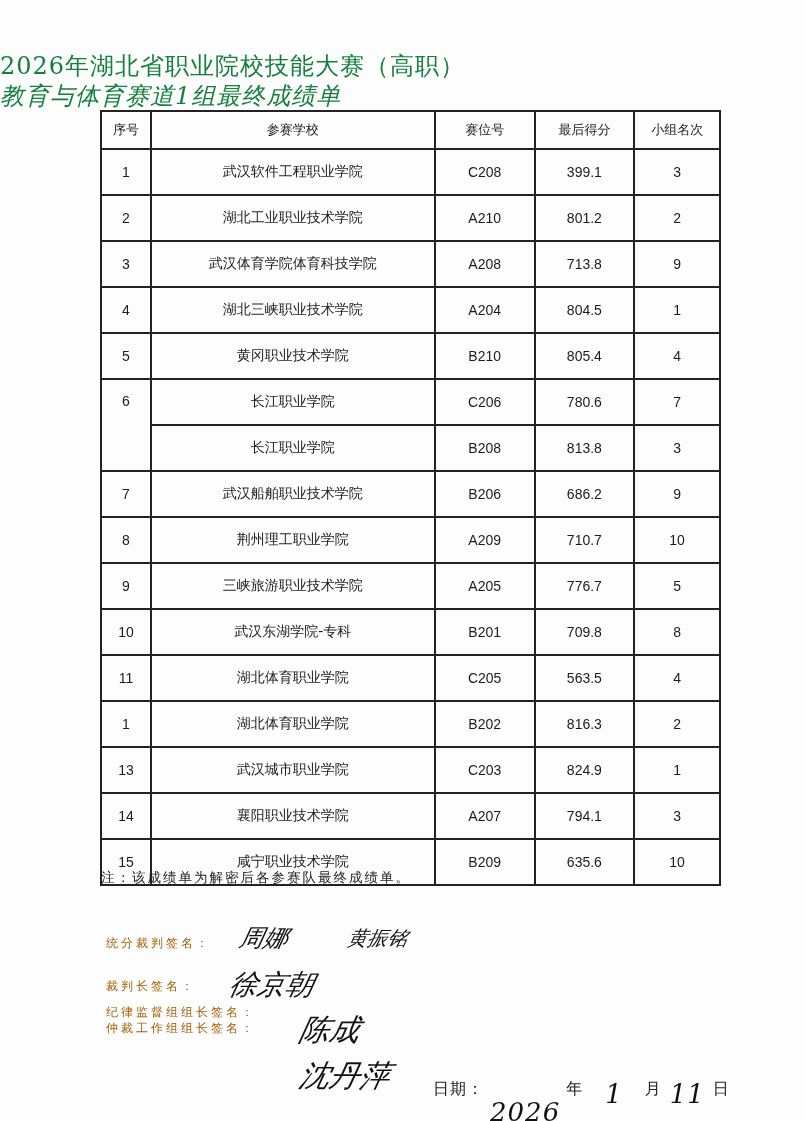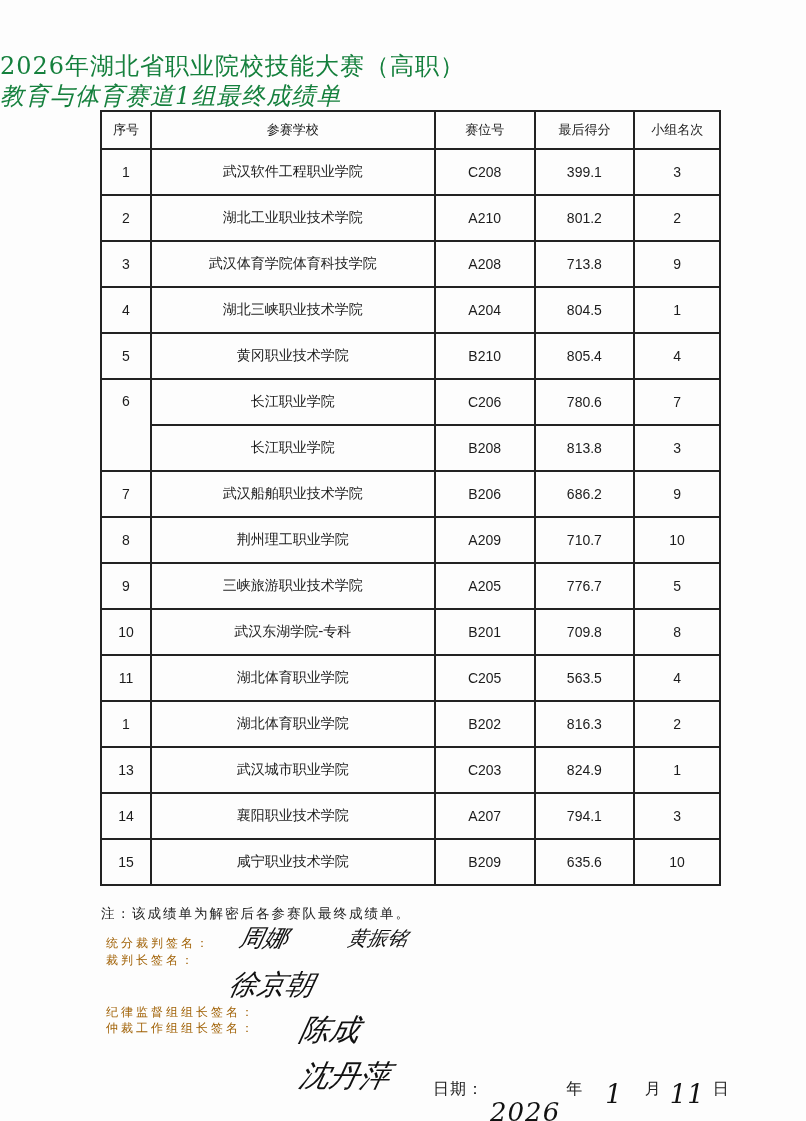--- a/index.html
+++ b/index.html
@@ -20,21 +20,21 @@
     }
     table.scores th, table.scores td {
       border: 2px solid #222; text-align: center; padding: 0;
       font-size: 14px; color: #1c1c1c; font-weight: normal;
     }
     table.scores th { height: 36px; font-size: 13px; }
     table.scores td { height: 44px; font-family: "Liberation Sans", sans-serif; }
     table.scores td.school { font-family: "DejaVu Sans", sans-serif; font-size: 14px; }
     td.seq-merged { vertical-align: top; padding-top: 13px !important; }
     .note {
-      position: absolute; left: 101px; top: 905px; font-size: 13.5px; letter-spacing: 2px; color: #222;
+      position: absolute; left: 101px; top: 869px; font-size: 13.5px; letter-spacing: 2px; color: #222;
     }
     .sig-label {
       position: absolute; left: 106px; font-size: 12px; letter-spacing: 3px; color: #a16207;
     }
     .sig {
       position: absolute; font-family: "DejaVu Serif", serif; font-style: italic; color: #111;
       font-size: 24px; transform: skewX(-12deg);
     }
     .date-row {
       position: absolute; left: 433px; top: 1079px; font-size: 16px; color: #222; letter-spacing: 1px;
@@ -179,21 +179,21 @@
     </tr>
   </tbody>
 </table>
 
 <div class="note">注：该成绩单为解密后各参赛队最终成绩单。</div>
 
 <div class="sig-label" style="top:935px">统分裁判签名：</div>
 <div class="sig" style="left:240px; top:922px">周娜</div>
 <div class="sig" style="left:348px; top:925px; font-size:20px">黄振铭</div>
 
-<div class="sig-label" style="top:952px">裁判长签名：</div>
+<div class="sig-label" style="top:978px">裁判长签名：</div>
 <div class="sig" style="left:230px; top:966px; font-size:28px">徐京朝</div>
 
 <div class="sig-label" style="top:1020px">仲裁工作组组长签名：</div>
 <div class="sig" style="left:300px; top:1010px; font-size:30px">陈成</div>
 
 <div class="sig-label" style="top:1004px">纪律监督组组长签名：</div>
 <div class="sig" style="left:300px; top:1056px; font-size:30px">沈丹萍</div>
 
 <div class="date-row">
   <span>日期：</span>

